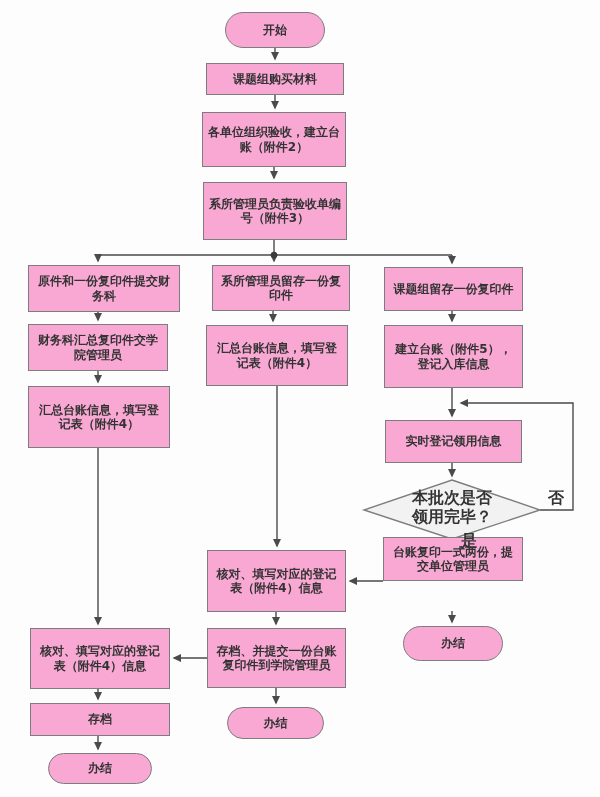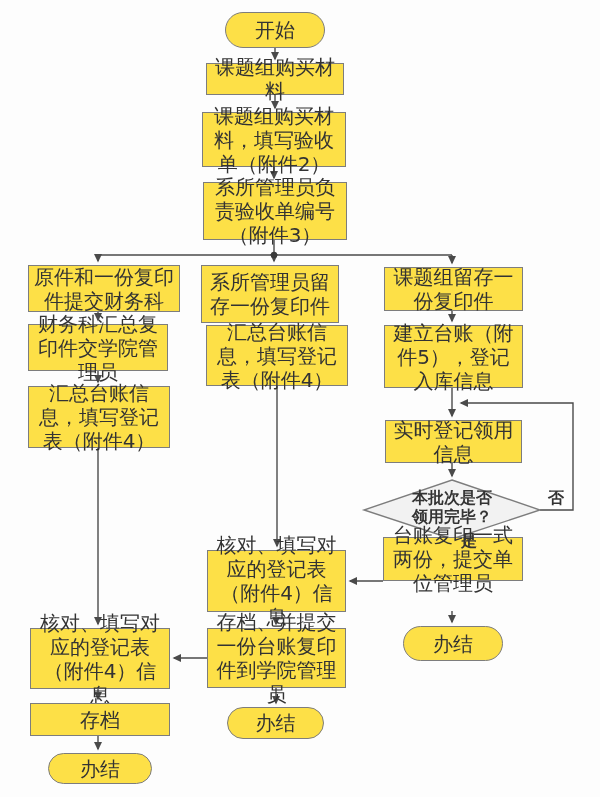--- a/index.html
+++ b/index.html
@@ -3,22 +3,22 @@
 <meta charset="utf-8">
 <style>
   html,body{margin:0;padding:0;background:#ffffff;}
   .canvas{
     position:relative;width:600px;height:797px;background:#fdfdfd;
     font-family:"DejaVu Sans","Liberation Sans",sans-serif;overflow:hidden;
   }
   svg.connectors{position:absolute;left:0;top:0;width:600px;height:797px;}
   .node{
     position:absolute;box-sizing:border-box;
-    background:#fde047;border:1.5px solid #7d7d7d;
-    color:#333333;font-size:20px;font-weight:400;line-height:1.2;
+    background:#f9a8d4;border:1.5px solid #7d7d7d;
+    color:#333333;font-size:12px;font-weight:700;line-height:1.2;
     display:flex;align-items:center;justify-content:center;
     text-align:center;padding:2px 5px;
   }
   .terminator{border-radius:18px;}
   .free-label{
     position:absolute;box-sizing:border-box;background:transparent;border:none;
     color:#333333;font-size:16px;font-weight:600;line-height:1.2;
     display:flex;align-items:center;justify-content:center;text-align:center;font-family:Liberation Mono, monospace;
   }
   .edge-label{
@@ -64,27 +64,27 @@
       <line x1="98" y1="736" x2="98" y2="749" marker-end="url(#ah)"></line>
     </g>
     <circle cx="274" cy="255" r="3.2" fill="#3a3a3a"></circle>
     <polygon points="452,480 540,510 452,539 364,510" fill="#f2f2f2" stroke="#7d7d7d" stroke-width="1.4"></polygon>
   </svg>
 
   <div class="node terminator" style="left:225px;top:12px;width:100px;height:36px;">开始</div>
 
   <div class="node" style="left:206px;top:63px;width:138px;height:32px;">课题组购买材料</div>
 
-  <div class="node" style="left:202px;top:112px;width:144px;height:55px;">课题组购买材料，填写验收单（附件2）</div>
+  <div class="node" style="left:202px;top:112px;width:144px;height:55px;">各单位组织验收，建立台账（附件2）</div>
 
   <div class="node" style="left:203px;top:182px;width:144px;height:58px;">系所管理员负责验收单编号（附件3）</div>
 
   <div class="node" style="left:28px;top:265px;width:152px;height:47px;">原件和一份复印件提交财务科</div>
 
-  <div class="node" style="left:201px;top:265px;width:138px;height:58px;">系所管理员留存一份复印件</div>
+  <div class="node" style="left:212px;top:265px;width:138px;height:46px;">系所管理员留存一份复印件</div>
 
   <div class="node" style="left:384px;top:267px;width:139px;height:44px;">课题组留存一份复印件</div>
 
   <div class="node" style="left:28px;top:324px;width:140px;height:47px;">财务科汇总复印件交学院管理员</div>
 
   <div class="node" style="left:206px;top:325px;width:142px;height:61px;">汇总台账信息，填写登记表（附件4）</div>
 
   <div class="node" style="left:384px;top:325px;width:139px;height:63px;text-align:center;">建立台账（附件5），登记入库信息</div>
 
   <div class="node" style="left:28px;top:386px;width:142px;height:62px;">汇总台账信息，填写登记表（附件4）</div>

